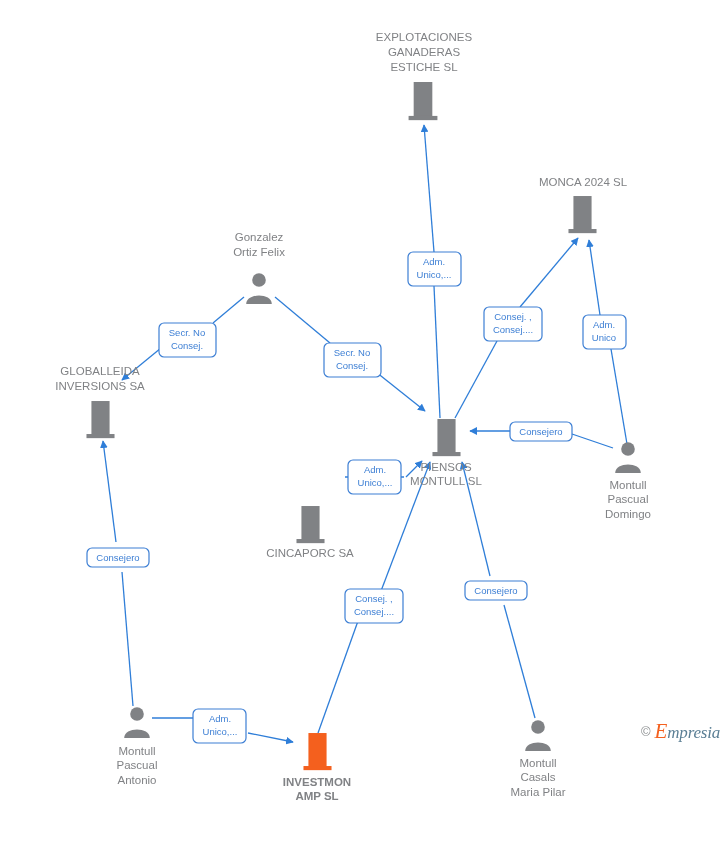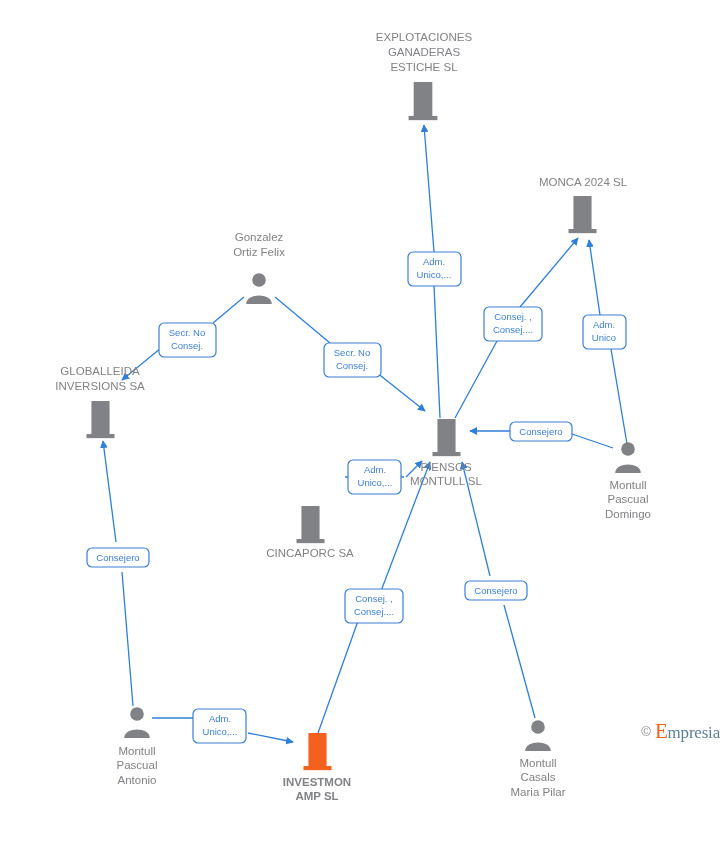--- a/index.html
+++ b/index.html
@@ -64,20 +64,21 @@
     gap: 4px;
   }
   #footer-logo .copy {
     color: #8a8d8f;
     font-size: 13px;
     font-family: "Liberation Sans", sans-serif;
   }
   #footer-logo .brand {
     font-family: "Liberation Serif", serif;
     font-size: 17px;
+    font-style: italic;
     color: #5b7f95;
     letter-spacing: -0.2px;
   }
   #footer-logo .brand .cap {
     color: #f4601e;
     font-size: 21px;
   }
 </style>
 </head>
 <body>

